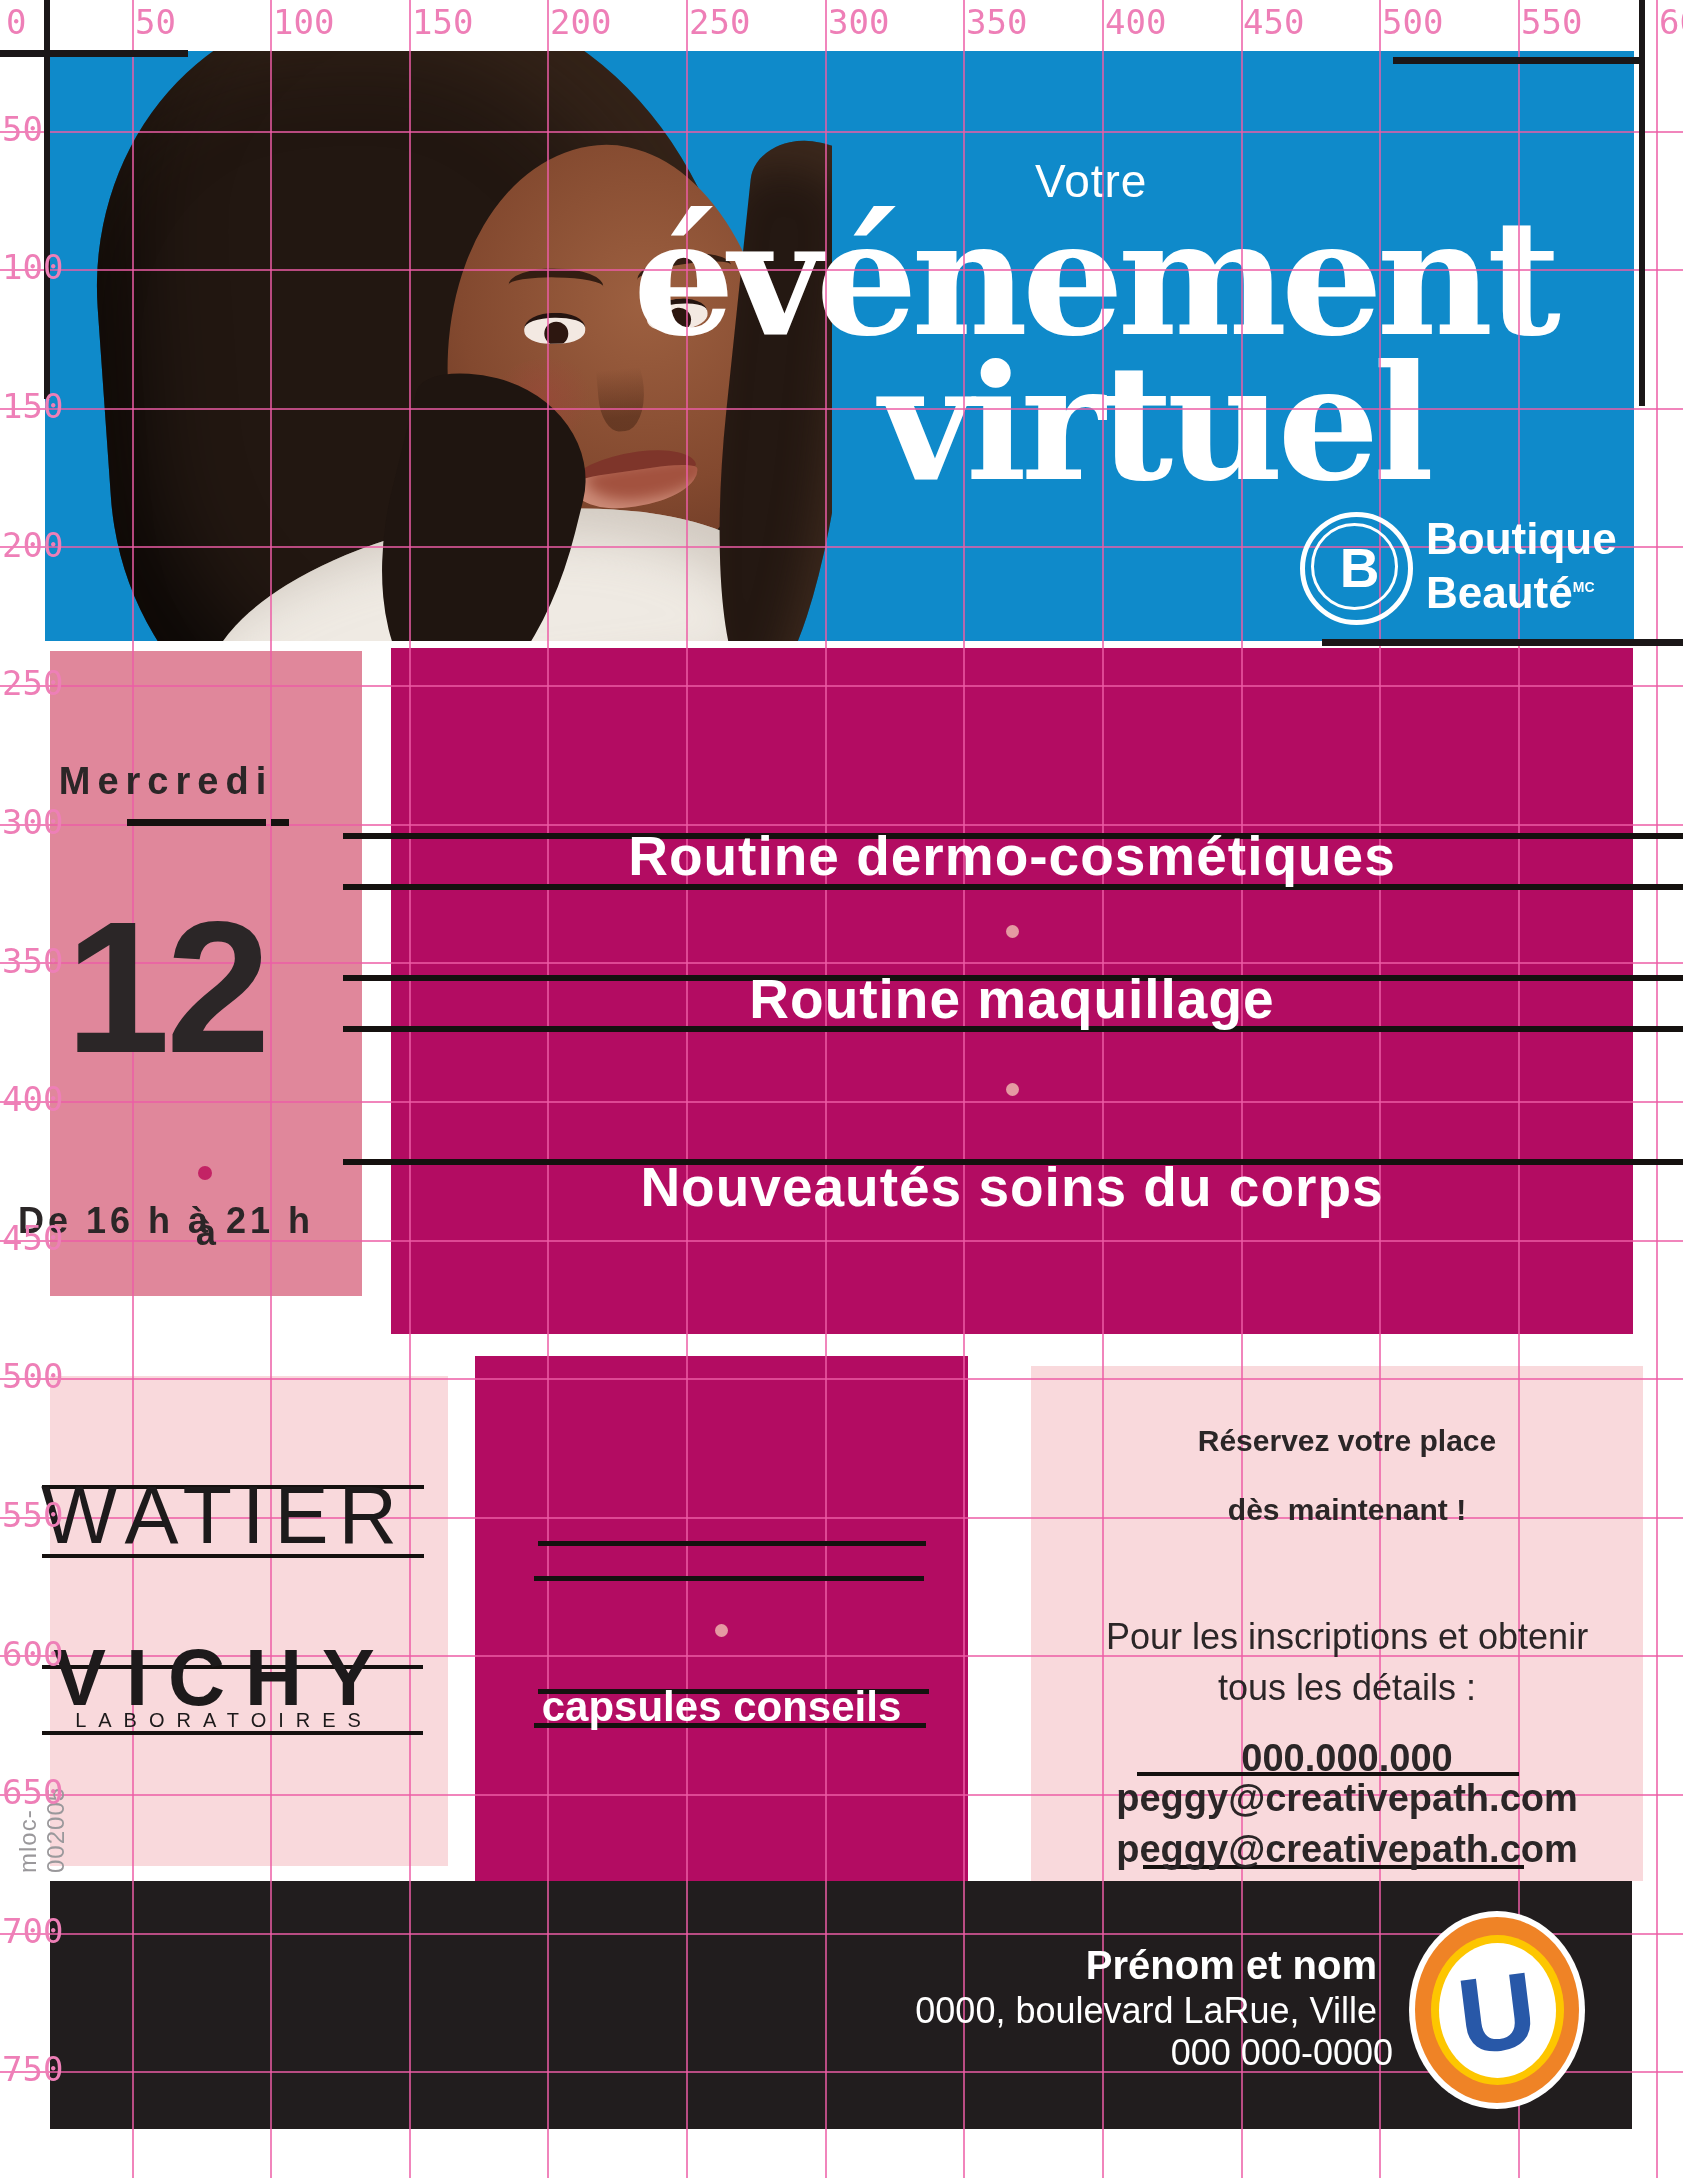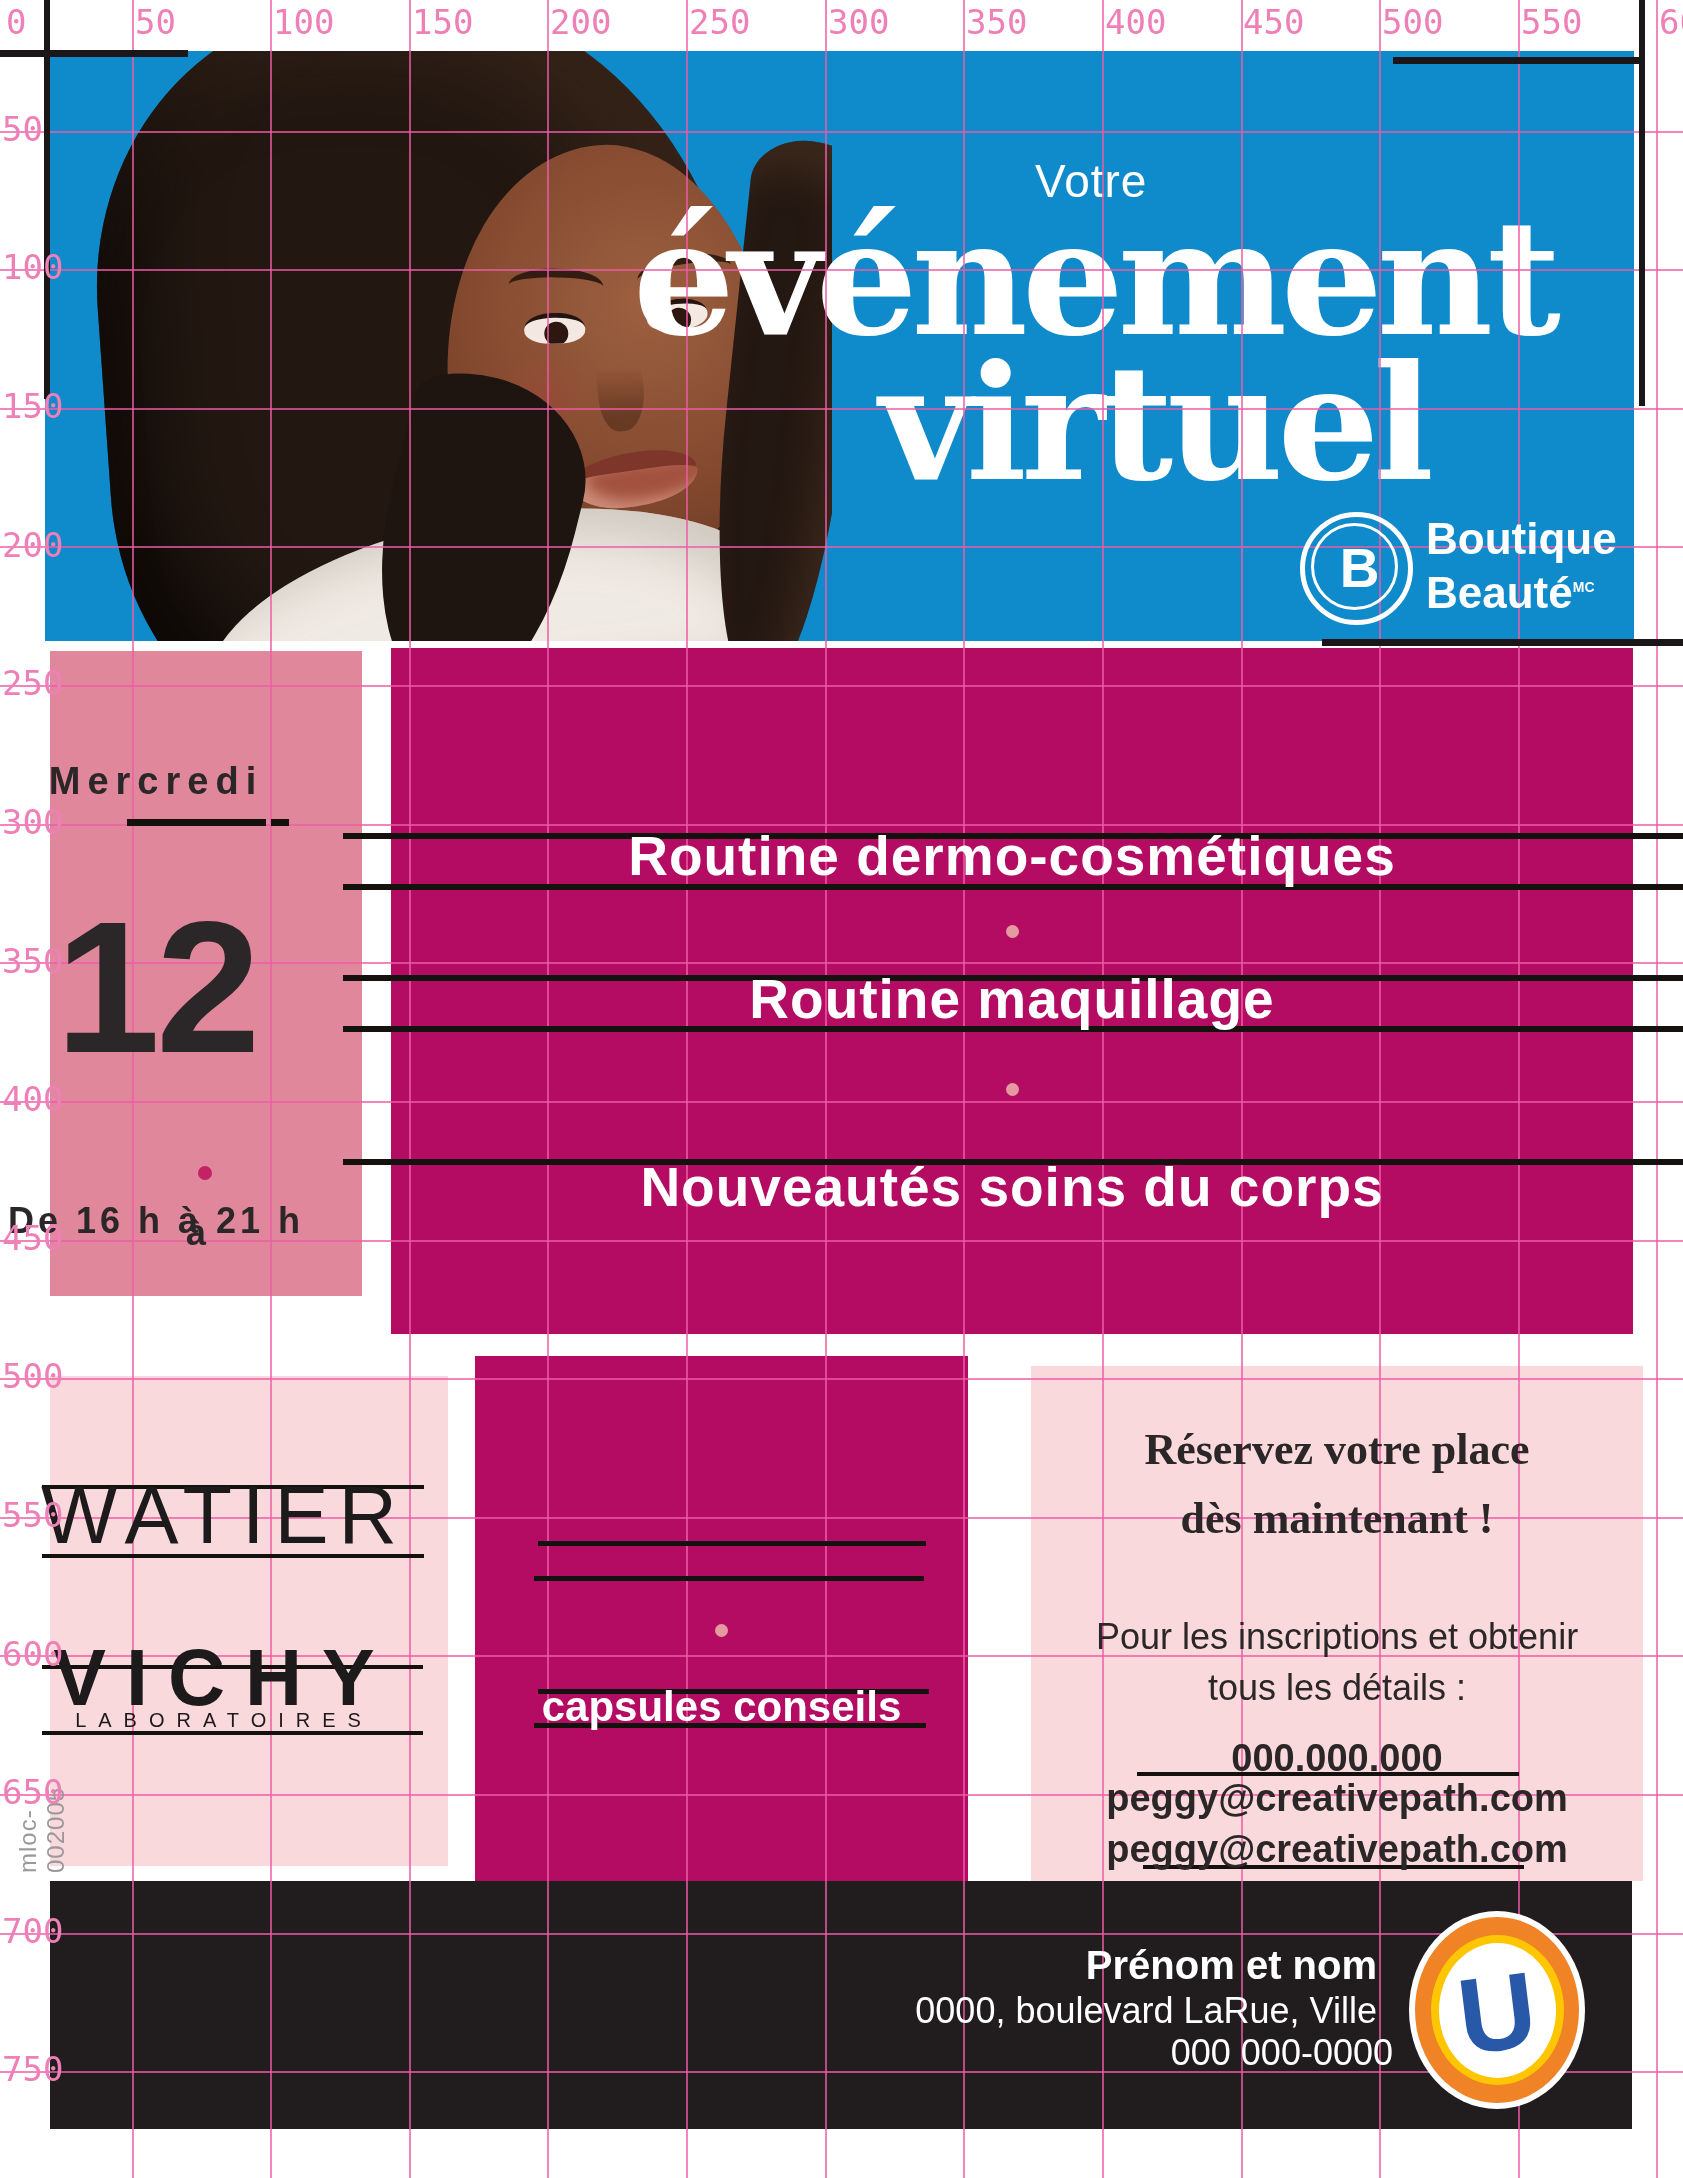--- a/index.html
+++ b/index.html
@@ -68,21 +68,21 @@
               border-radius:40% 60% 45% 55%/10% 30% 60% 60%;transform:rotate(14deg);}
 
   
   .date-panel{left:50px;top:651px;width:312px;height:645px;background:#e0879b;}
   .topics-panel{left:391px;top:648px;width:1242px;height:686px;background:#b30c62;}
   .brands-panel{left:50px;top:1376px;width:398px;height:490px;background:#f9d9dc;}
   .format-panel{left:475px;top:1356px;width:493px;height:535px;background:#b30c62;}
   .booking-panel{left:1031px;top:1366px;width:612px;height:515px;background:#f9d9dc;}
   .footer-bar{left:50px;top:1881px;width:1582px;height:248px;background:#211d1e;}
 
-  .dark{color:#2b2627;}
+  .dark{color:#2b2627;margin-left:10px;}
   .center{text-align:center;}
 
   .weekday{left:0;top:760px;width:312px;font-size:38px;font-weight:700;letter-spacing:7px;}
   .day{left:0;top:893px;width:312px;font-size:188px;line-height:1;font-weight:700;letter-spacing:-4px;}
   .month{left:0;top:1069px;width:312px;font-size:44px;font-weight:700;letter-spacing:4px;}
   .time{left:0;top:1200px;width:312px;font-size:36px;font-weight:700;letter-spacing:4px;}
   .time-overlap{left:186px;top:1212px;font-size:36px;font-weight:700;}
   .date-dot{left:198px;top:1166px;width:14px;height:14px;border-radius:50%;background:#c32365;}
 
   .topic{left:391px;width:1242px;text-align:center;color:#ffffff;font-size:55px;font-weight:700;
@@ -92,21 +92,21 @@
   .brand1{left:25px;top:1469px;width:398px;text-align:center;font-size:81px;font-weight:300;
           letter-spacing:10px;color:#1d1a1b;font-stretch:condensed;}
   .brand2{left:25px;top:1632px;width:398px;text-align:center;font-size:79px;font-weight:700;
           letter-spacing:20px;color:#1d1a1b;}
   .brand2-sub{left:25px;top:1709px;width:398px;text-align:center;font-size:20px;font-weight:400;
               letter-spacing:12px;color:#1d1a1b;}
 
   .format-item{left:475px;width:493px;text-align:center;color:#fff;font-size:42px;font-weight:700;z-index:4;}
 
   .booking{width:612px;left:1031px;text-align:center;z-index:4;}
-  .bk-title{font-size:44px;font-weight:700;font-family:Liberation Serif, serif;}
+  .bk-title{font-size:30px;font-weight:700;}
   .bk-body{font-size:36px;font-weight:400;}
   .bk-contact{font-size:38px;font-weight:700;}
 
   .footer-text{width:1327px;left:50px;text-align:right;color:#ffffff;z-index:4;}
 
   
   .ulogo{left:1409px;top:1911px;width:176px;height:198px;z-index:4;}
   .u-ring{position:absolute;border-radius:50%;}
   .u-white-out{left:0;top:0;width:176px;height:198px;background:#ffffff;}
   .u-orange{left:6px;top:6px;width:164px;height:186px;background:#ef8326;}

